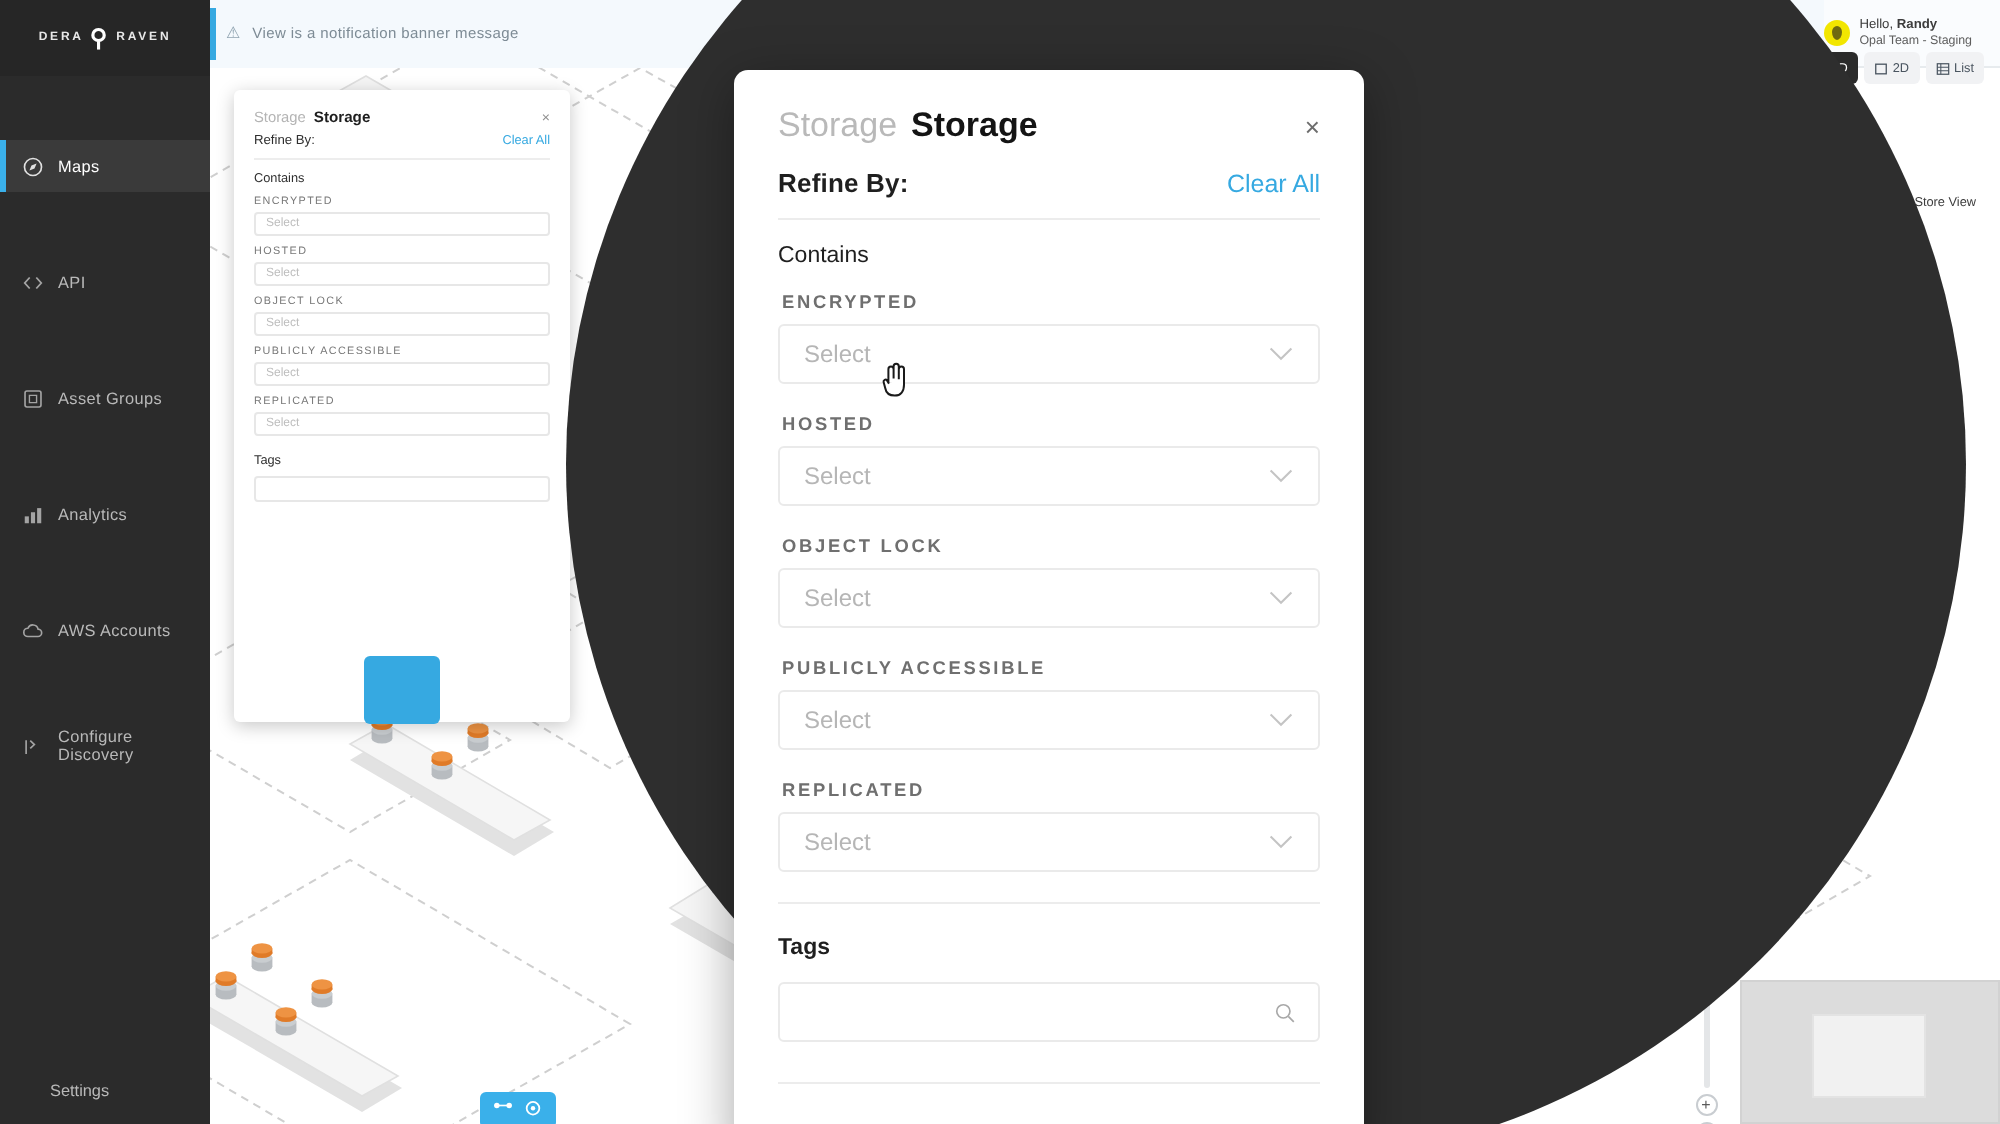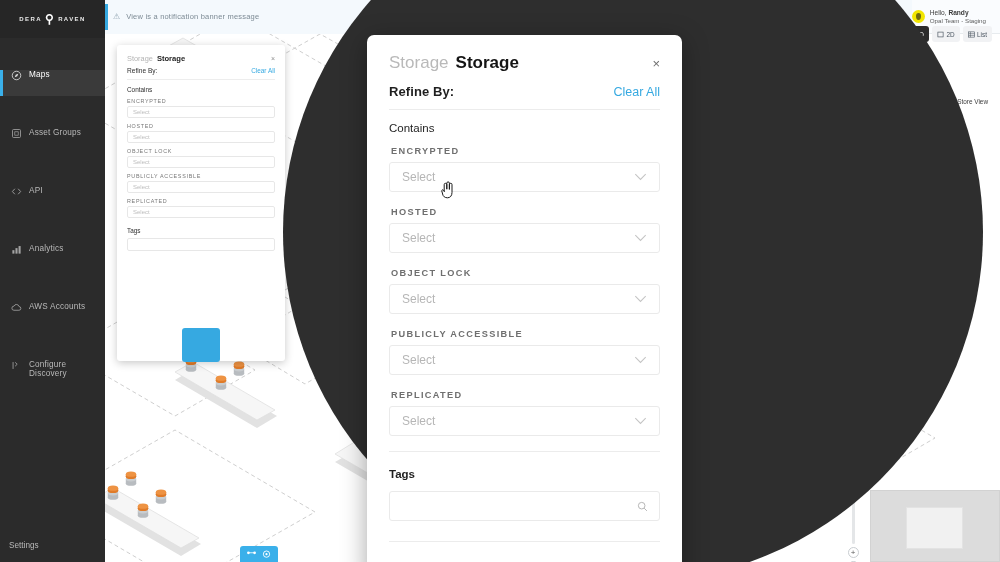--- a/index.html
+++ b/index.html
@@ -17,34 +17,34 @@
     background: #2b2b2b; z-index: 5;
   }
   .brand {
     height: 38px; display: flex; align-items: center; justify-content: center;
     color: #e8e8e8; font-size: 6px; letter-spacing: 1.4px; font-weight: 700;
     background: #262626; position: relative;
   }
   .brand .bmark { margin: 0 3px; font-size: 12px; color:#fff; line-height: 1; }
   .nav { margin-top: 10px; }
   .nav-item {
-    display: flex; gap: 7px;
+    display: flex; align-items: center; gap: 7px;
     height: 26px; padding-left: 11px;
     color: #b9b9b9; font-size: 8.2px; letter-spacing: .2px;
     position: relative; cursor: pointer; margin-top: 32px;
   }
   .nav-item.active { background: #3a3a3a; color: #ffffff; }
   .nav-item.active::before {
     content:""; position:absolute; left:0; top:0; bottom:0; width:2.5px; background:#3ab0ea;
   }
   .nav-item .ic { width: 11px; height: 11px; flex: 0 0 11px; opacity: .85; display:block; }
   .nav-item .ic svg { width: 11px; height: 11px; display: block; }
   .settings-item {
     position: absolute; left: 0; bottom: 12px; width: 100%;
-    display: flex; align-items: flex-start; gap: 7px; padding-left: 2px;
+    display: flex; align-items: flex-start; gap: 7px; padding-left: 18px;
     color: #b9b9b9; font-size: 8.2px; cursor: pointer;
   }
 
   
   .topbar {
     position: absolute; left: 105px; top: 0; right: 0; height: 34px;
     background: #fafcfe; border-bottom: 1px solid #e7ebee; z-index: 3;
     display: flex; align-items: center;
   }
   .banner {
@@ -424,33 +424,33 @@
           <svg viewBox="0 0 16 16">
               <circle cx="8" cy="8" r="6.2" fill="none" stroke="#ffffff" stroke-width="1.2"></circle>
               <path d="M10.6 5.4 6.9 6.9 5.4 10.6 9.1 9.1z" fill="#ffffff"></path>
             </svg>
         </span>
         <span>Maps</span>
       </div>
       <div class="nav-item">
         <span class="ic">
           <svg viewBox="0 0 16 16">
+              <path d="M5.6 4 2 8l3.6 4M10.4 4 14 8l-3.6 4" fill="none" stroke="#b9b9b9" stroke-width="1.3"></path>
+            </svg>
+        </span>
+        <span>API</span>
+      </div>
+      <div class="nav-item">
+        <span class="ic">
+          <svg viewBox="0 0 16 16">
               <rect x="2.2" y="2.2" width="11.6" height="11.6" rx="1.4" fill="none" stroke="#b9b9b9" stroke-width="1.2"></rect>
               <path d="M5.4 5.4h5.2v5.2H5.4z" fill="none" stroke="#b9b9b9" stroke-width="1"></path>
             </svg>
         </span>
         <span>Asset Groups</span>
-      </div>
-      <div class="nav-item">
-        <span class="ic">
-          <svg viewBox="0 0 16 16">
-              <path d="M5.6 4 2 8l3.6 4M10.4 4 14 8l-3.6 4" fill="none" stroke="#b9b9b9" stroke-width="1.3"></path>
-            </svg>
-        </span>
-        <span>API</span>
       </div>
       <div class="nav-item">
         <span class="ic">
           <svg viewBox="0 0 16 16">
               <rect x="2" y="9" width="3" height="5" fill="#b9b9b9"></rect>
               <rect x="6.5" y="6" width="3" height="8" fill="#b9b9b9"></rect>
               <rect x="11" y="3" width="3" height="11" fill="#b9b9b9"></rect>
             </svg>
         </span>
         <span>Analytics</span>

